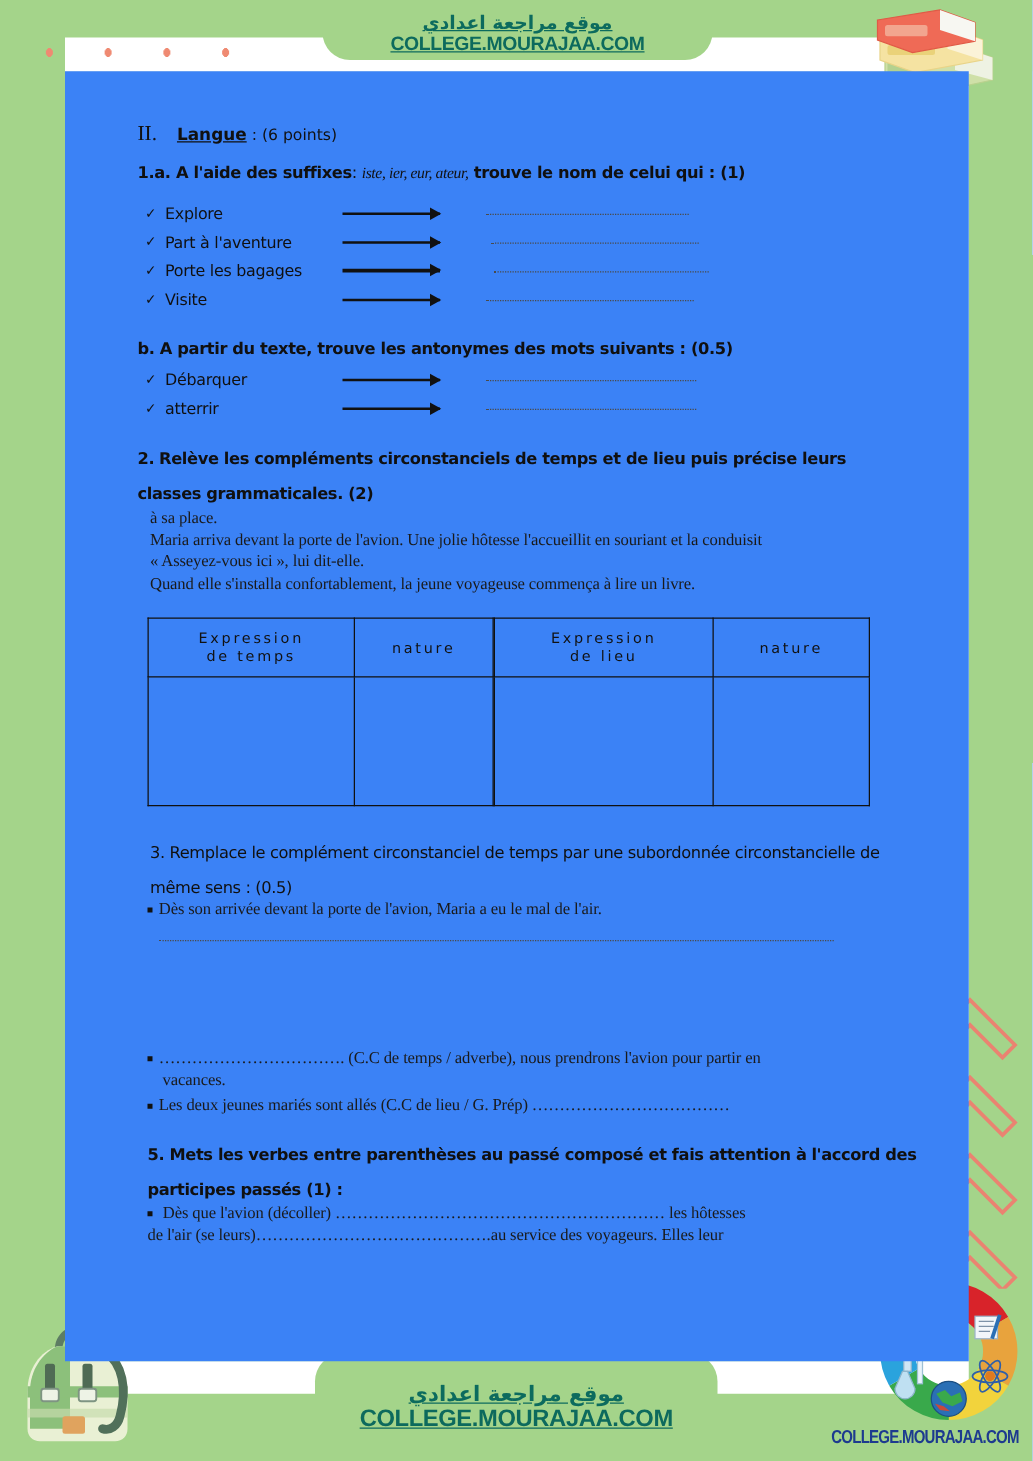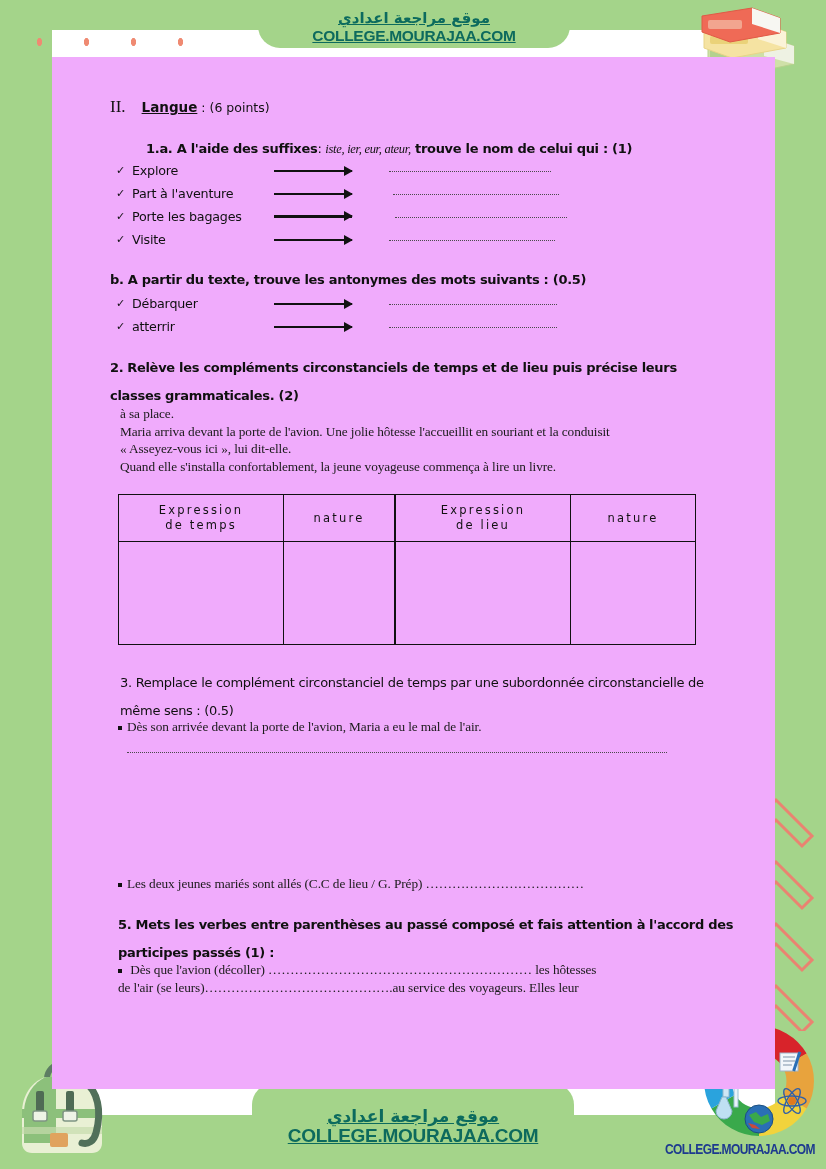--- a/index.html
+++ b/index.html
@@ -68,21 +68,21 @@
   .banner-bottom .banner-ar{font-size:17px;}
   .banner-bottom .banner-url{font-size:19px;}
 
   .tc-watermark{position:absolute;left:276px;top:1052px;width:270px;height:36px;
     font-family:"Liberation Serif",serif;font-size:31px;font-weight:bold;
     color:#d9872e;letter-spacing:-1px;overflow:hidden;white-space:nowrap;}
   .tc-year{position:absolute;left:470px;top:1050px;font-family:"Liberation Sans",sans-serif;
     font-size:12px;font-weight:bold;color:#e0a43c;font-style:italic;}
 
   
-  .content{position:absolute;left:52px;top:57px;width:723px;height:1032px;background:#f0abfc;}
+  .content{position:absolute;left:52px;top:57px;width:723px;height:1032px;background:#3b82f6;}
 
   .ex-title{position:absolute;left:58px;top:40px;font-family:"Liberation Serif",serif;
     font-size:16px;color:#111;letter-spacing:0px;}
   .ex-title .roman{font-family:"Liberation Serif",serif;font-size:17px;}
   .ex-title .u{text-decoration:underline;font-family:"DejaVu Sans",sans-serif;font-size:13.5px;font-weight:bold;}
   .ex-title .pts{font-family:"DejaVu Sans",sans-serif;font-size:12.5px;}
 
   .q{position:absolute;font-family:"DejaVu Sans", sans-serif;color:#101010;}
   .qhead{font-size:13px;line-height:22px;letter-spacing:-0.3px;}
   .qhead b{font-weight:bold;}
@@ -225,21 +225,21 @@
 
   <div class="content">
 
     <div class="ex-title">
       <span class="roman">II.</span>
       <span style="display:inline-block;width:8px"></span>
       <span class="u">Langue</span>
       <span class="pts">: (6 points)</span>
     </div>
 
-    <div class="q qhead" style="left:58px;top:81px;width:640px;margin-left:36px;">
+    <div class="q qhead" style="left:58px;top:70px;width:640px;">
       <b>1.</b><b>a. A l'aide des suffixes</b><span>: </span><i>iste, ier, eur, ateur,</i><b> trouve le nom de celui qui : (1)</b>
     </div>
 
     <div class="q" style="left:64px;top:102px;width:640px;">
       <div class="bullet-row">
         <span class="chk">✓</span>
         <span class="blabel" style="width:142px">Explore</span>
         <span class="arrow" style="width:78px"></span>
         <span class="dotline" style="width:162px;margin-left:37px;"></span>
       </div>
@@ -327,20 +327,24 @@
 
     <div class="q qhead" style="left:68px;top:612px;width:620px;line-height:28px;">
       <span>3. Remplace le complément circonstanciel de temps par une subordonnée</span>
       <span>circonstancielle de même sens : (0.5)</span>
     </div>
     <div class="q serif" style="left:66px;top:661px;width:620px;">
       <span class="sq"></span><span>Dès son arrivée devant  la porte de l'avion, Maria a eu le mal de l'air.</span>
     </div>
     <div class="dotline" style="position:absolute;left:75px;top:694px;width:540px;"></div>
 
+    <div class="q serif" style="left:66px;top:780px;width:620px;">
+      <span class="sq"></span><span>…………………………….</span><span> (C.C de temps / adverbe), nous prendrons l'avion pour partir en</span>
+      <div style="margin-left:12px">vacances.</div>
+    </div>
     <div class="q serif" style="left:66px;top:818px;width:620px;">
       <span class="sq"></span><span>Les deux jeunes mariés sont allés (C.C de lieu / G. Prép) </span><span>………………………………</span>
     </div>
 
     <div class="q qhead" style="left:66px;top:854px;width:620px;line-height:28px;">
       <b>5. Mets les verbes entre parenthèses au passé composé et fais attention à</b>
       <b>l'accord des participes passés (1) :</b>
     </div>
     <div class="q serif" style="left:66px;top:904px;width:624px;">
       <div>

